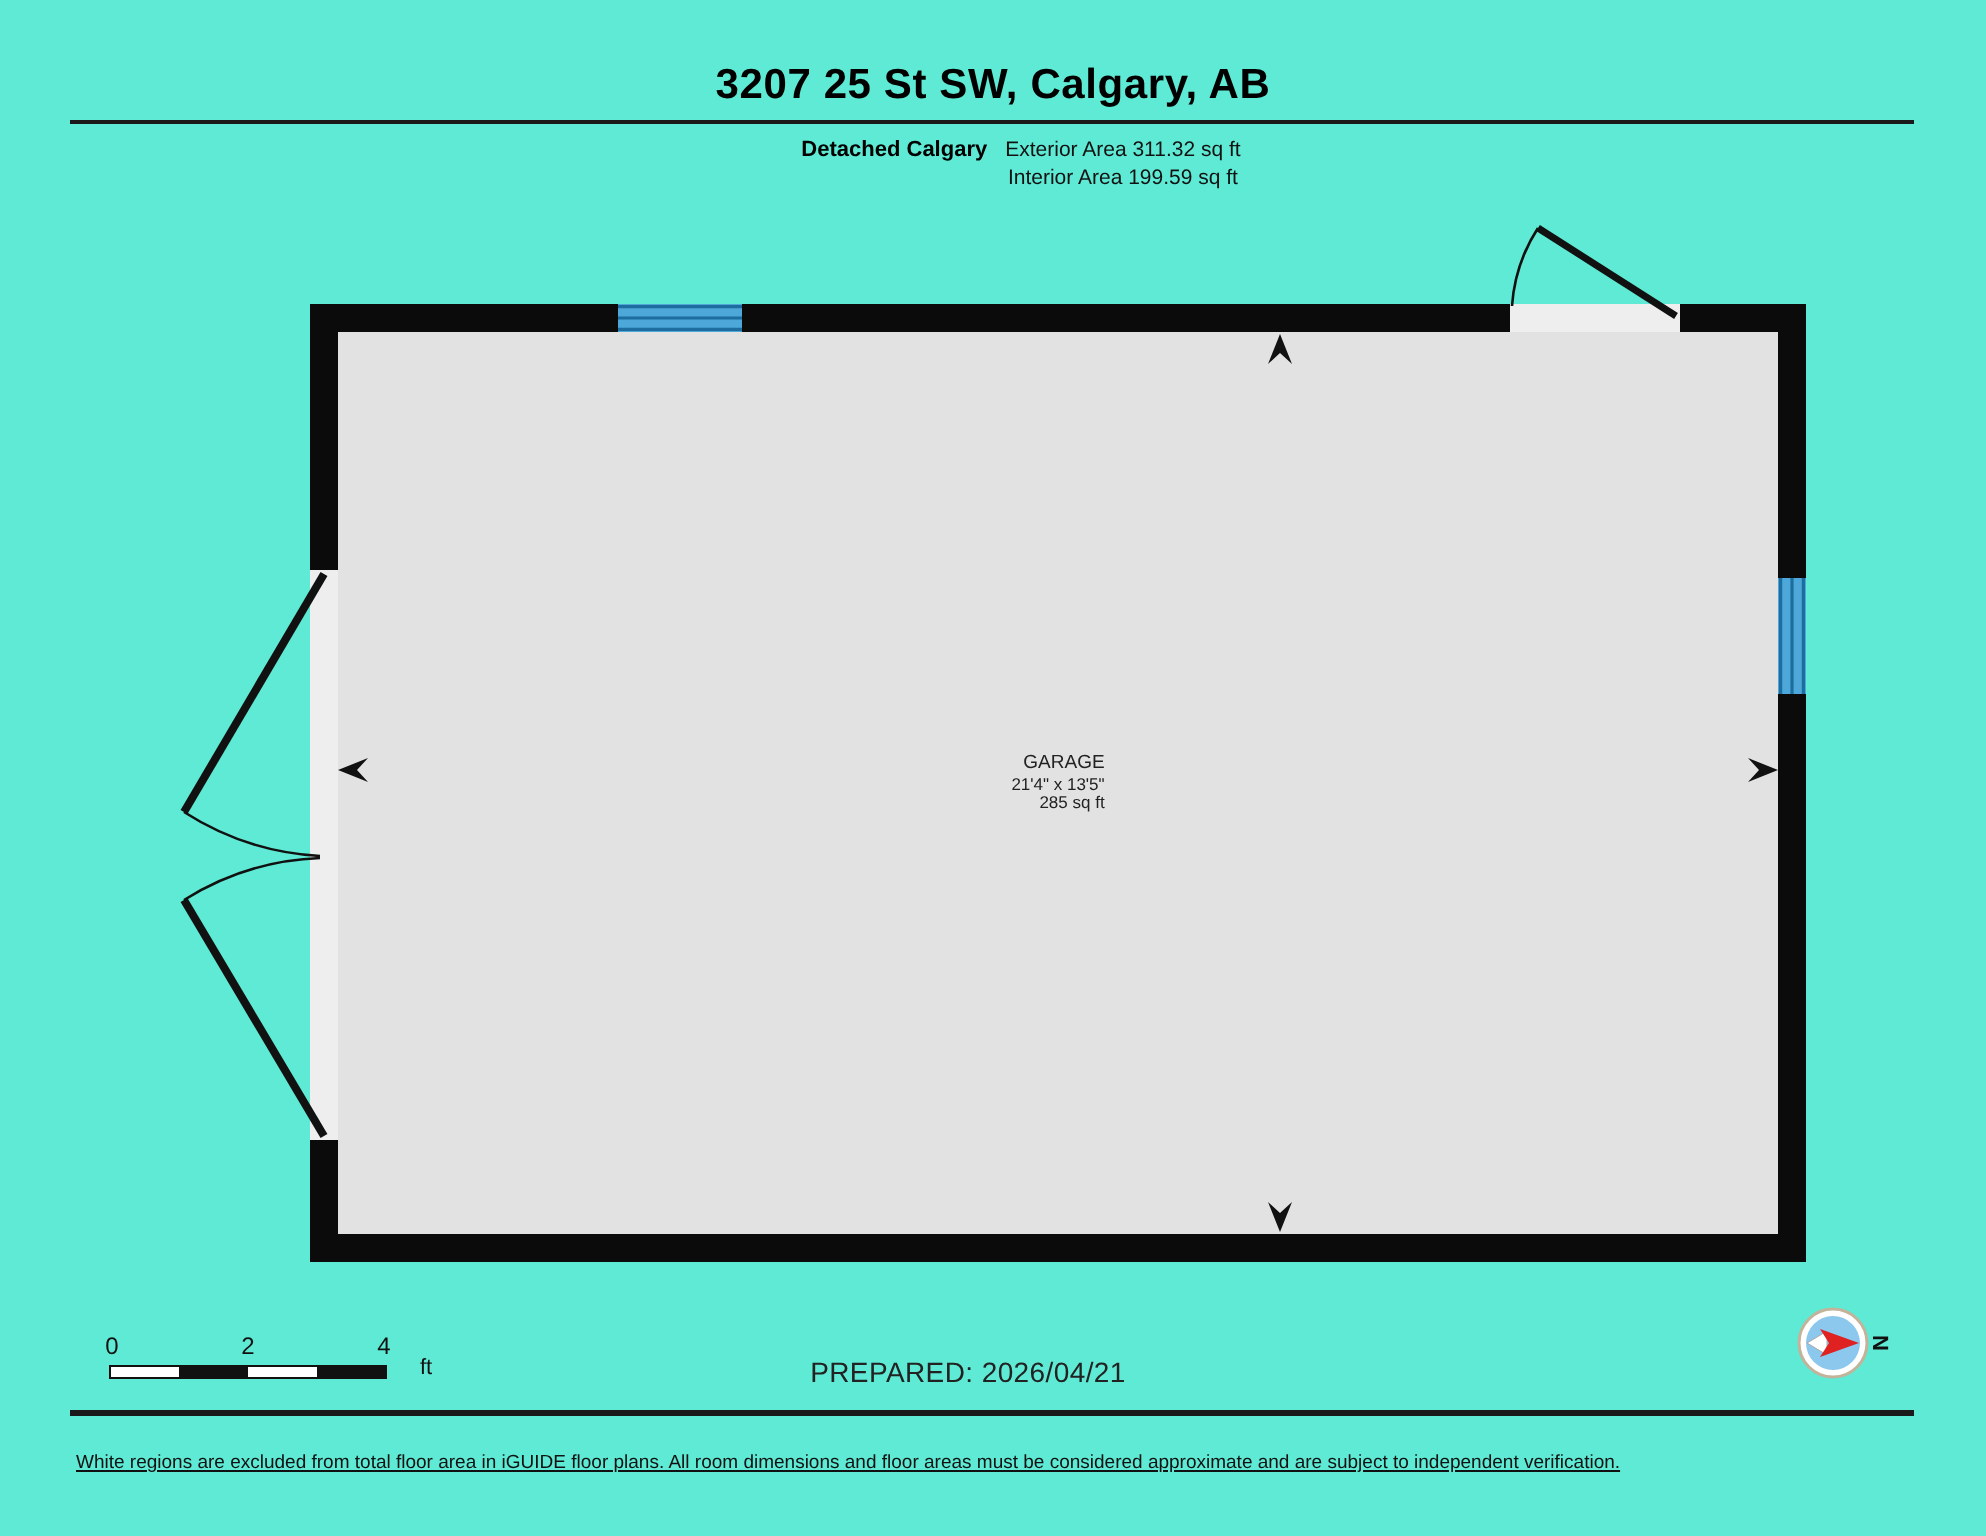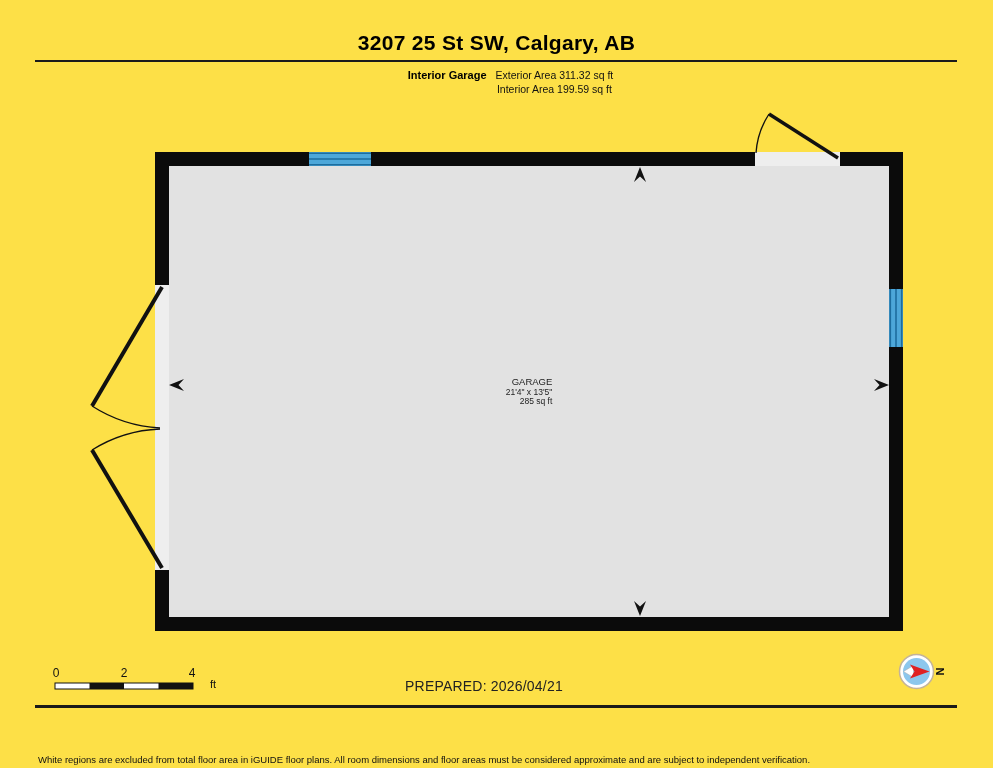--- a/index.html
+++ b/index.html
@@ -1,17 +1,17 @@
 <!DOCTYPE html>
 <html><head>
 <meta charset="utf-8">
 <style>
   html,body{margin:0;padding:0;background:#fff;}
   .page{
-    position:relative;width:993px;height:768px;background:#fde047;
+    position:relative;width:993px;height:768px;background:#5eead4;
     font-family:"Liberation Sans", sans-serif;overflow:hidden;color:#000;
   }
   .title{
     position:absolute;top:31px;left:0;width:100%;text-align:center;
     font-size:21px;font-weight:bold;letter-spacing:.3px;
   }
   .header-rule{position:absolute;left:35px;top:60px;width:922px;height:2px;background:#1a1a1a;}
   .subtitle{
     position:absolute;top:69px;left:0;width:100%;display:flex;
     justify-content:center;gap:9px;transform:translateX(14px);
@@ -26,32 +26,32 @@
   .room-name{font-size:9.5px;line-height:10.5px;}
   .room-dims,.room-area{font-size:8.5px;line-height:9.5px;}
   .tick{position:absolute;top:666px;transform:translateX(-50%);font-size:12px;color:#111;}
   .tick0{left:56px;} .tick2{left:124px;} .tick4{left:192px;}
   .ft-label{position:absolute;left:210px;top:678px;font-size:11px;color:#111;}
   .prepared{
     position:absolute;left:484px;top:678px;transform:translateX(-50%);
     font-size:14px;color:#222;letter-spacing:.2px;white-space:nowrap;
   }
   .bottom-rule{position:absolute;left:35px;top:705px;width:922px;height:3px;background:#1a1a1a;}
-  .disclaimer{position:absolute;left:38px;top:754px;font-size:9.5px;color:#111;white-space:nowrap;}
+  .disclaimer{position:absolute;left:38px;top:726px;font-size:9.5px;color:#111;white-space:nowrap;text-decoration:underline;}
 </style>
 </head>
 <body>
 
 <div class="page">
 
   <div class="title">3207 25 St SW, Calgary, AB</div>
   <div class="header-rule"></div>
 
   <div class="subtitle">
-    <div class="label">Interior Garage</div>
+    <div class="label">Detached Calgary</div>
     <div class="areas">
       <div>Exterior Area 311.32 sq ft</div>
       <div>Interior Area 199.59 sq ft</div>
     </div>
   </div>
 
   <svg class="plan-svg" width="993" height="768" viewBox="0 0 993 768">
 
     <rect x="169" y="166" width="720" height="451" fill="#e2e2e2"></rect>
 

